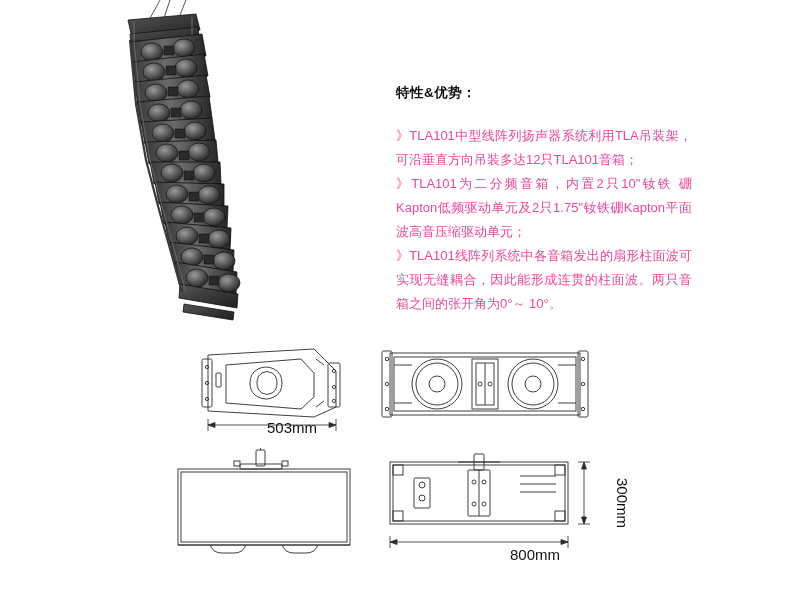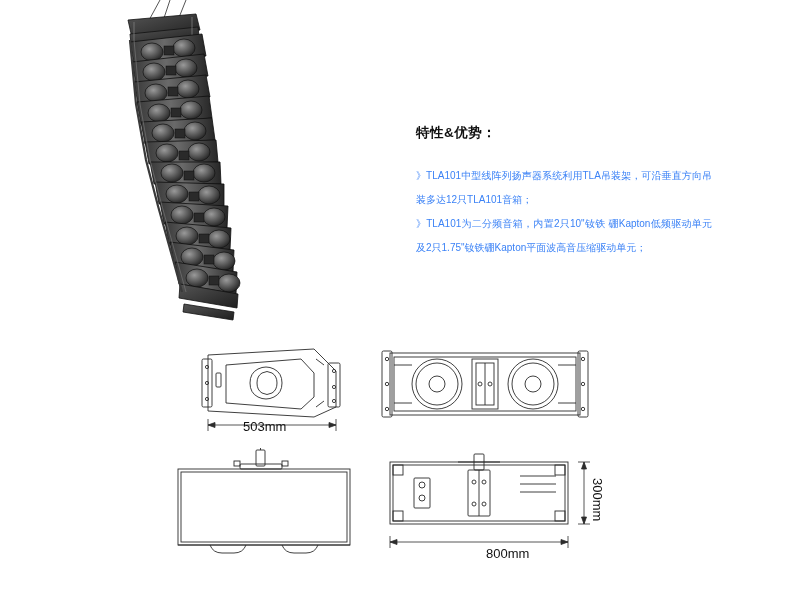--- a/index.html
+++ b/index.html
@@ -12,37 +12,36 @@
     height: 600px;
     position: relative;
     overflow: hidden;
     font-family: "Liberation Sans", sans-serif;
     color: #1a1a1a;
   }
 
   
   .text-panel {
     position: absolute;
-    left: 416px;
+    left: 396px;
     top: 84px;
     width: 296px;
-    margin-top: 40px;
   }
   .text-heading {
     font-size: 13.5px;
     font-weight: bold;
     letter-spacing: 0.5px;
     margin: 0 0 22px 0;
     color: #111;
   }
   .text-para {
-    font-size: 10px;
+    font-size: 13px;
     line-height: 24px;
     margin: 0;
-    color: #3b82f6;
+    color: #ec4899;
     text-align: justify;
   }
 
   
   .photo {
     position: absolute;
     left: 100px;
     top: 0px;
     width: 240px;
     height: 345px;
@@ -55,24 +54,25 @@
   }
   .draw svg { display: block; }
 
   #side-view { left: 196px; top: 345px; width: 160px; height: 95px; }
   #front-view { left: 380px; top: 345px; width: 210px; height: 85px; }
   #top-view { left: 168px; top: 448px; width: 192px; height: 120px; }
   #rear-view { left: 380px; top: 448px; width: 220px; height: 110px; }
 
   .dimlabel {
     position: absolute;
-    font-size: 13px;
+    font-size: 15px;
     font-family: "Liberation Sans", sans-serif;
     color: #111;
     white-space: nowrap;
+    margin-left: 24px;
   }
   #dim-503 { left: 243px; top: 419px; }
   #dim-800 { left: 457px; top: 546px; padding-left: 29px; }
   #dim-300 {
     left: 590px; top: 478px;
     writing-mode: vertical-rl;
     text-orientation: mixed;
   }
 </style>
 </head>
@@ -210,20 +210,21 @@
     <g stroke="#6a6a6a" stroke-width="0.9" fill="none">
       <path d="M34 40 L40 104 L50 160 L62 206 L76 256 L86 292"></path>
     </g>
   </svg>
 </div>
 
 <div class="text-panel">
   <h2 class="text-heading">特性&amp;优势：</h2>
   <p class="text-para">》TLA101中型线阵列扬声器系统利用TLA吊装架，可沿垂直方向吊装多达12只TLA101音箱；</p>
   <p class="text-para">》TLA101为二分频音箱，内置2只10"钕铁 硼Kapton低频驱动单元及2只1.75"钕铁硼Kapton平面波高音压缩驱动单元；</p>
+  <p class="text-para">》TLA101线阵列系统中各音箱发出的扇形柱面波可实现无缝耦合，因此能形成连贯的柱面波。两只音箱之间的张开角为0°～ 10°。</p>
 </div>
 
 <div class="draw" id="side-view">
   <svg viewBox="0 0 160 95" width="160" height="95" xmlns="http://www.w3.org/2000/svg">
     <g fill="none" stroke="#2b2b2b" stroke-width="0.9">
 
       <path d="M12 10 L118 4 L140 26 L140 62 L118 72 L12 66 Z"></path>
 
       <path d="M30 20 L105 14 L118 28 L118 52 L105 64 L30 58 Z"></path>
 

